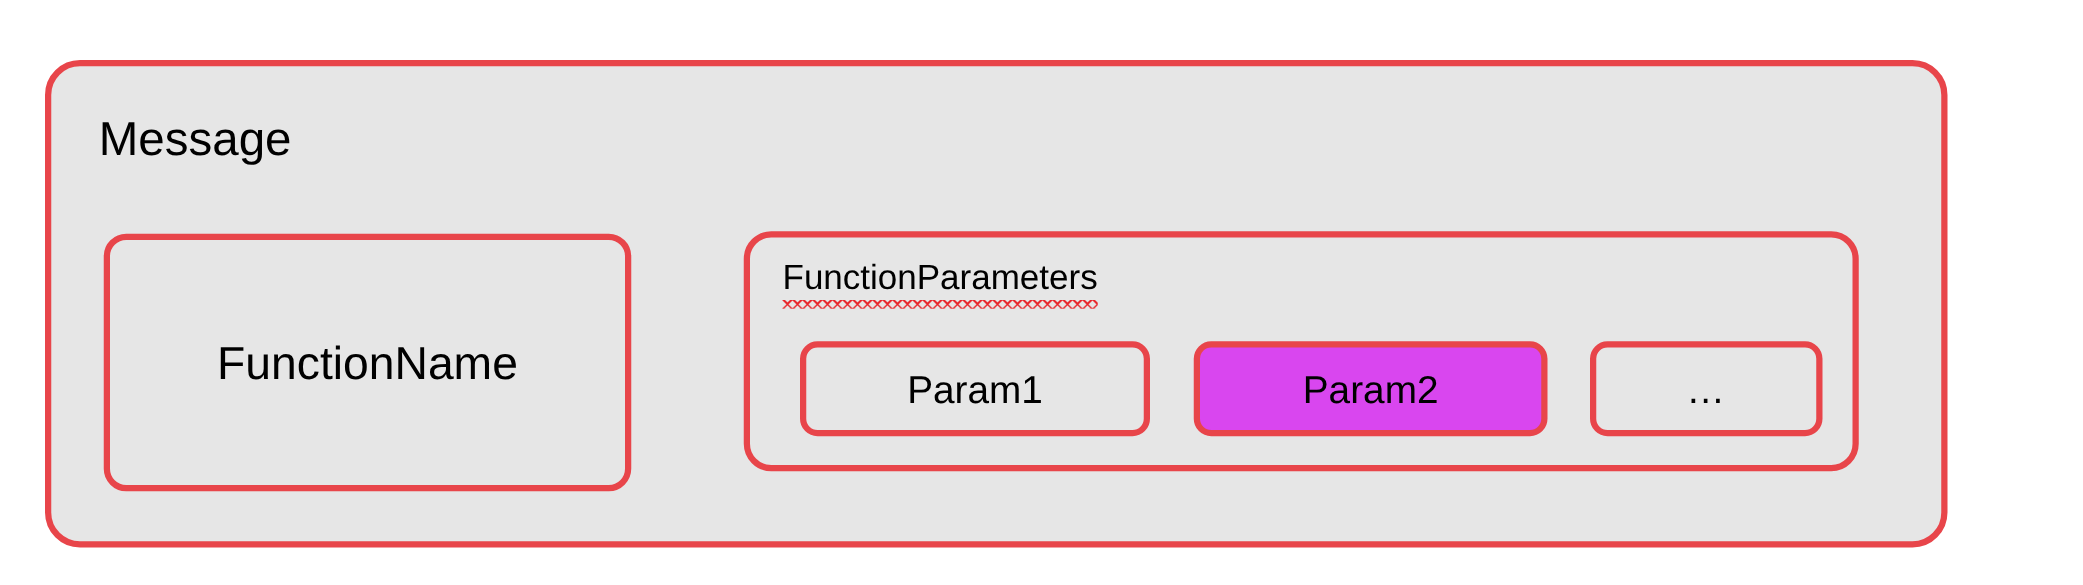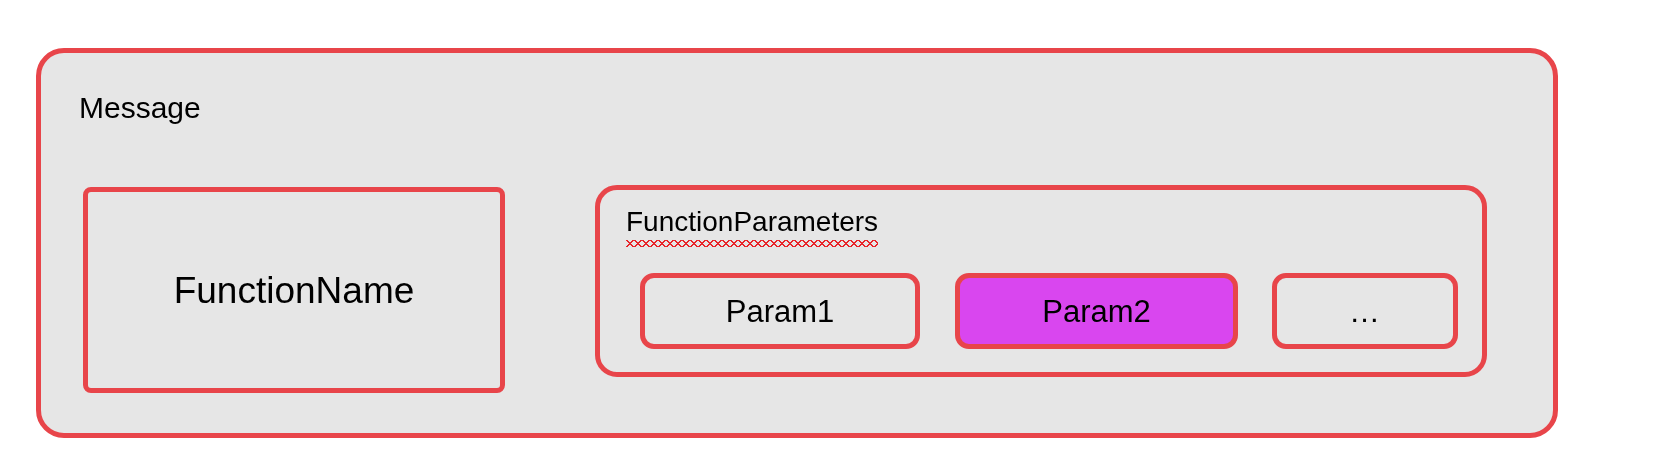--- a/index.html
+++ b/index.html
@@ -33,36 +33,36 @@
   .box--message {
     left: 36px;
     top: 48px;
     width: 1522px;
     height: 390px;
     border-radius: 28px;
   }
   .label--corner {
     position: absolute;
     color: #000000;
-    font-size: 30px;
+    font-size: 38px;
     line-height: 1;
     white-space: nowrap;
   }
   .label--message {
     left: 38px;
     top: 40px;
   }
 
   
   .box--function-name {
     left: 78px;
     top: 182px;
     width: 422px;
     height: 206px;
-    border-radius: 8px;
+    border-radius: 18px;
     display: flex;
     align-items: center;
     justify-content: center;
   }
   .label--center {
     color: #000000;
     font-size: 37px;
     line-height: 1;
     white-space: nowrap;
   }

